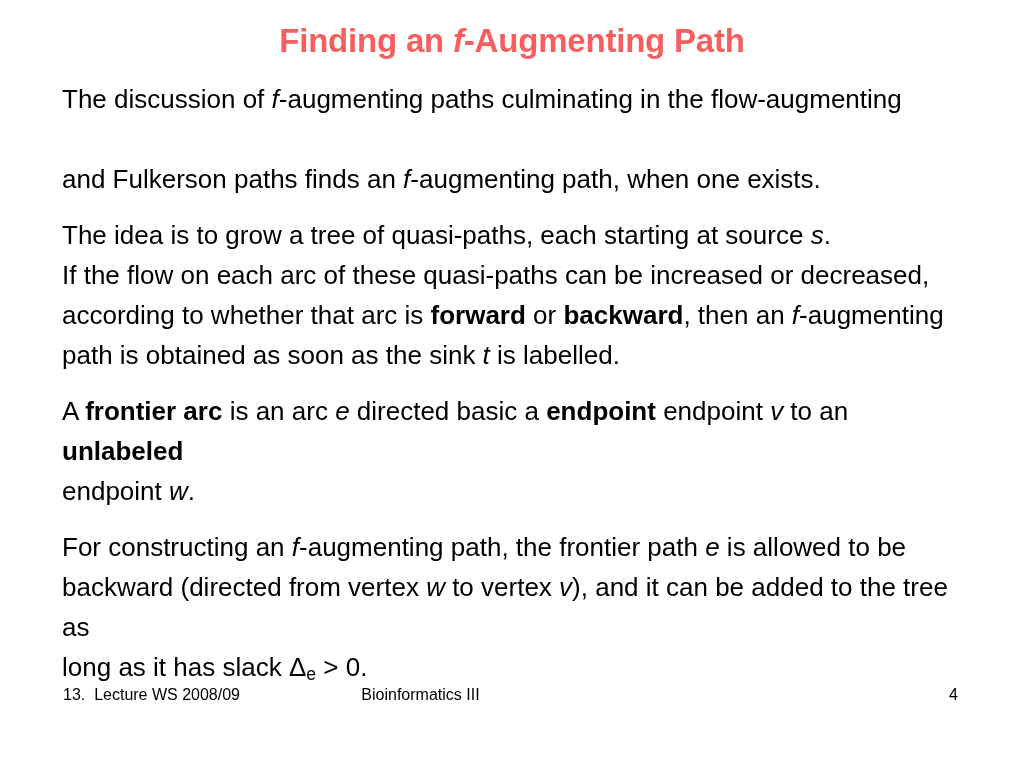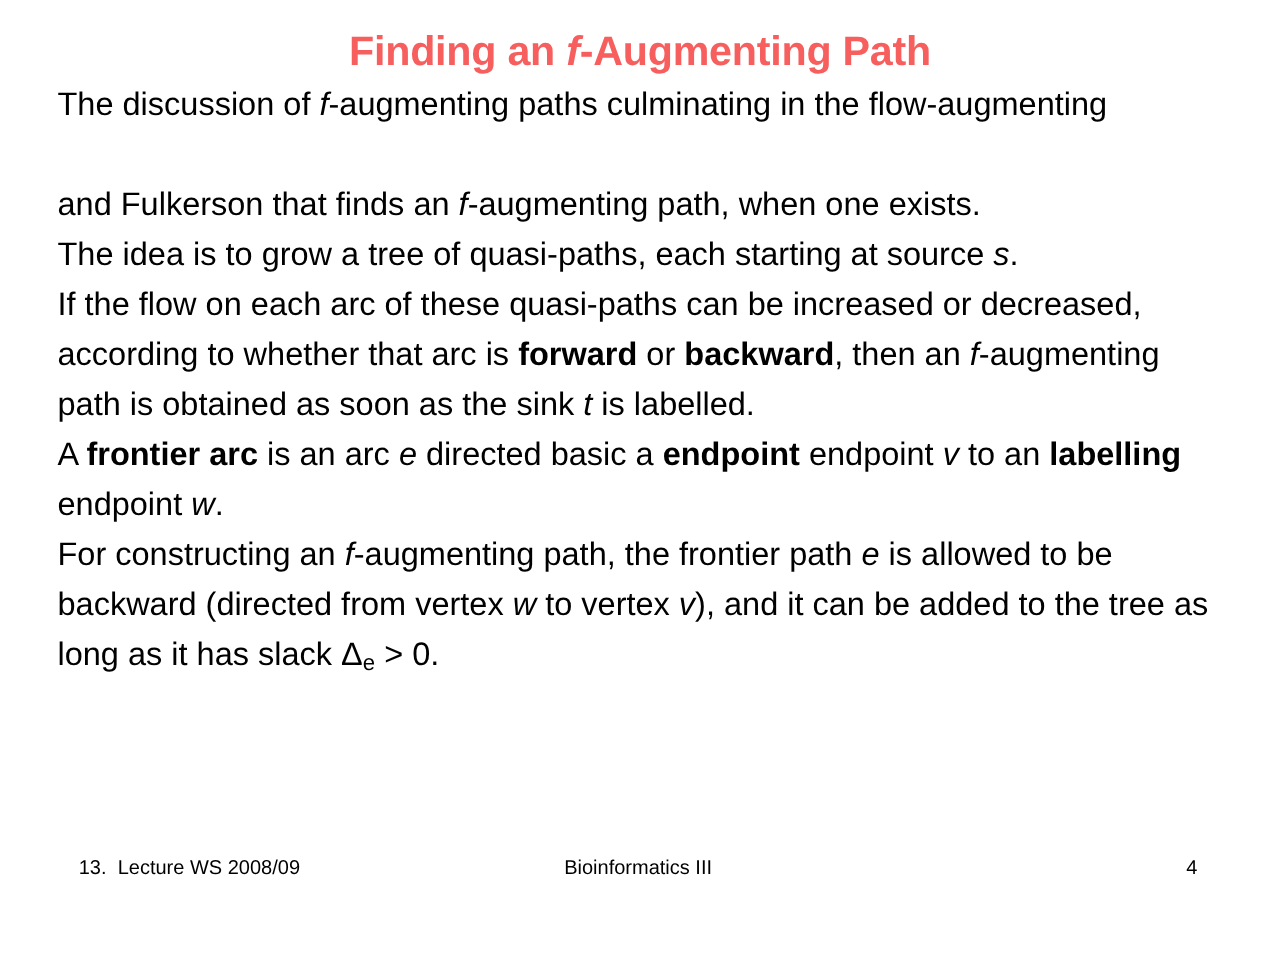--- a/index.html
+++ b/index.html
@@ -26,21 +26,21 @@
   }
   .slide-body {
     position: absolute;
     top: 63px;
     left: 46px;
     right: 38px;
     font-size: 26px;
     line-height: 40px;
     color: #000000;
   }
-  .slide-body p { margin: 0; }
+  .slide-body p { margin: 16px; }
   .p1 { margin-bottom: 27px; }
   .p2 { margin-bottom: 21px; }
   .p3 { margin-bottom: 25px; }
   .p4 { margin-bottom: 30px; }
   .p5 { margin-bottom: 0; }
   .b { font-weight: 700; }
   .i { font-style: italic; }
   .sub {
     font-size: 0.68em;
     vertical-align: -0.22em;
@@ -49,34 +49,34 @@
     position: absolute;
     top: 686px;
     left: 63px;
     right: 66px;
     font-size: 16px;
     color: #000000;
     display: flex;
     align-items: baseline;
   }
   .footer-left  { white-space: pre; flex: 1; text-align: left; }
-  .footer-center{ flex: 1; text-align: center; }
+  .footer-center{ flex: 1; text-align: left; }
   .footer-right { flex: 1; text-align: right; }
 </style>
 </head>
 <body>
 
 <div class="slide">
 
   <div class="slide-title"><span>Finding an </span><span class="i">f</span><span>-Augmenting Path</span></div>
 
   <div class="slide-body">
-    <p class="p1"><span>The discussion of </span><span class="i">f</span><span>-augmenting paths culminating in the flow-augmenting</span><br><br><span>and Fulkerson that finds an </span><span class="i">f</span><span>-augmenting path, when one exists.</span></p>
+    <p class="p1"><span>The discussion of </span><span class="i">f</span><span>-augmenting paths culminating in the flow-augmenting</span><br><br><span>and Fulkerson paths finds an </span><span class="i">f</span><span>-augmenting path, when one exists.</span></p>
     <p class="p3"><span>The idea is to grow a tree of quasi-paths, each starting at source </span><span class="i">s</span><span>.</span><br><span>If the flow on each arc of these quasi-paths can be increased or decreased,</span><br><span>according to whether that arc is </span><span class="b">forward</span><span> or </span><span class="b">backward</span><span>, then an </span><span class="i">f</span><span>-augmenting</span><br><span>path is obtained as soon as the sink </span><span class="i">t</span><span> is labelled.</span></p>
-    <p class="p4"><span>A </span><span class="b">frontier arc</span><span> is an arc </span><span class="i">e</span><span> directed basic a </span><span class="b">endpoint</span><span> endpoint </span><span class="i">v</span><span> to an </span><span class="b">labelling</span><br><span>endpoint </span><span class="i">w</span><span>.</span></p>
+    <p class="p4"><span>A </span><span class="b">frontier arc</span><span> is an arc </span><span class="i">e</span><span> directed basic a </span><span class="b">endpoint</span><span> endpoint </span><span class="i">v</span><span> to an </span><span class="b">unlabeled</span><br><span>endpoint </span><span class="i">w</span><span>.</span></p>
     <p class="p5"><span>For constructing an </span><span class="i">f</span><span>-augmenting path, the frontier path </span><span class="i">e</span><span> is allowed to be</span><br><span>backward (directed from vertex </span><span class="i">w</span><span> to vertex </span><span class="i">v</span><span>), and it can be added to the tree as</span><br><span>long as it has slack </span><span>Δ</span><span class="sub">e</span><span> &gt; 0.</span></p>
   </div>
 
   <div class="footer">
     <span class="footer-left">13.  Lecture WS 2008/09</span>
     <span class="footer-center">Bioinformatics III</span>
     <span class="footer-right">4</span>
   </div>
 
 </div>

